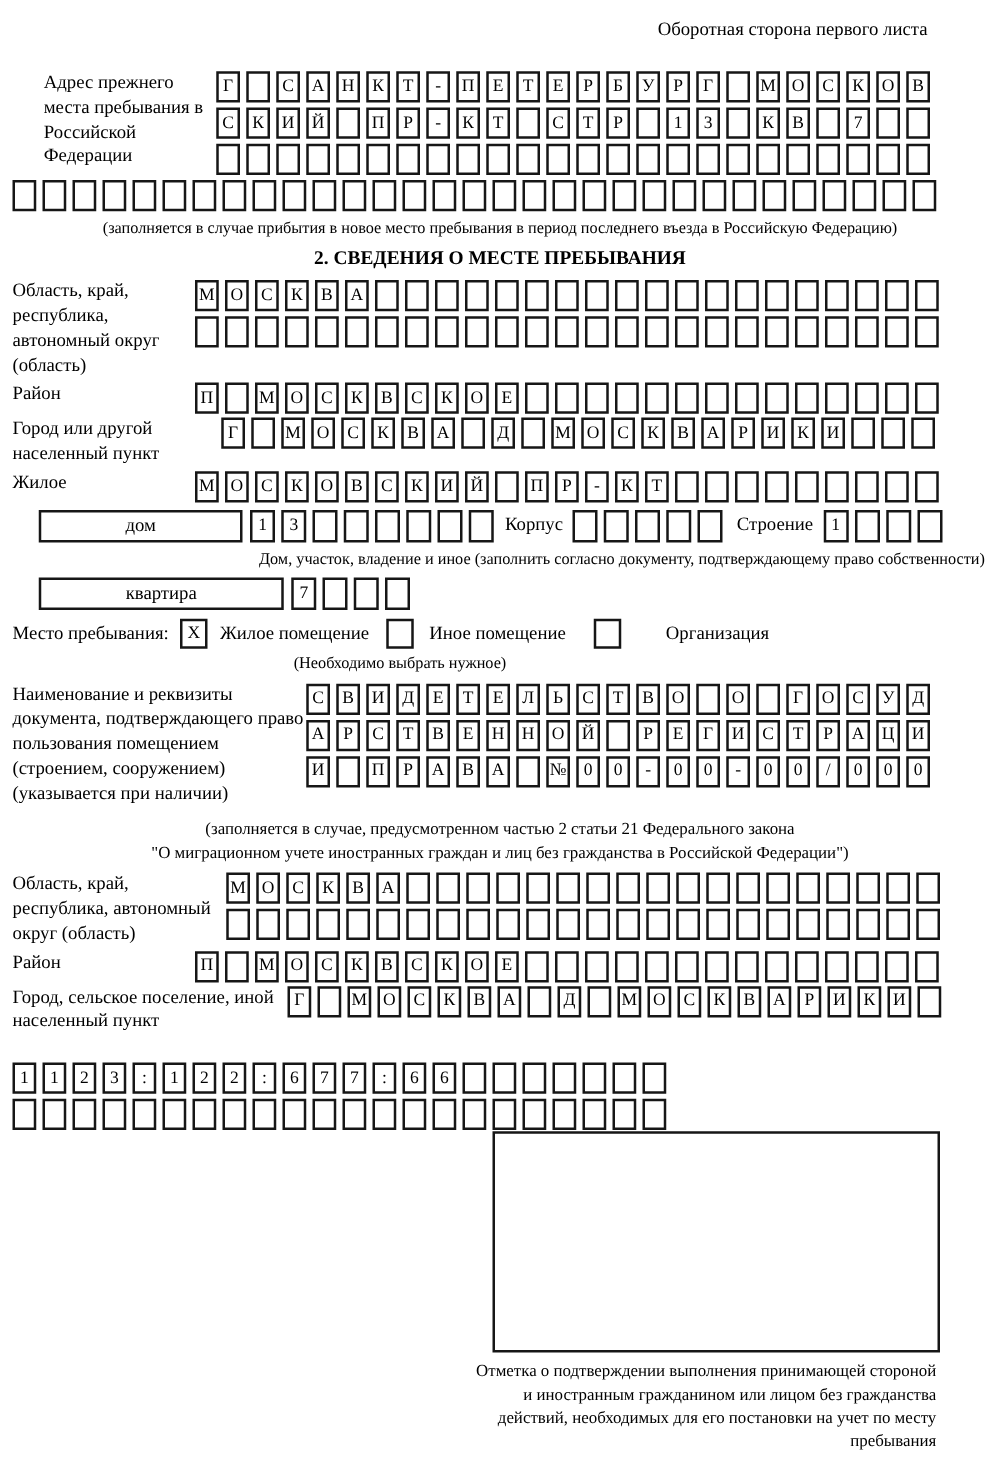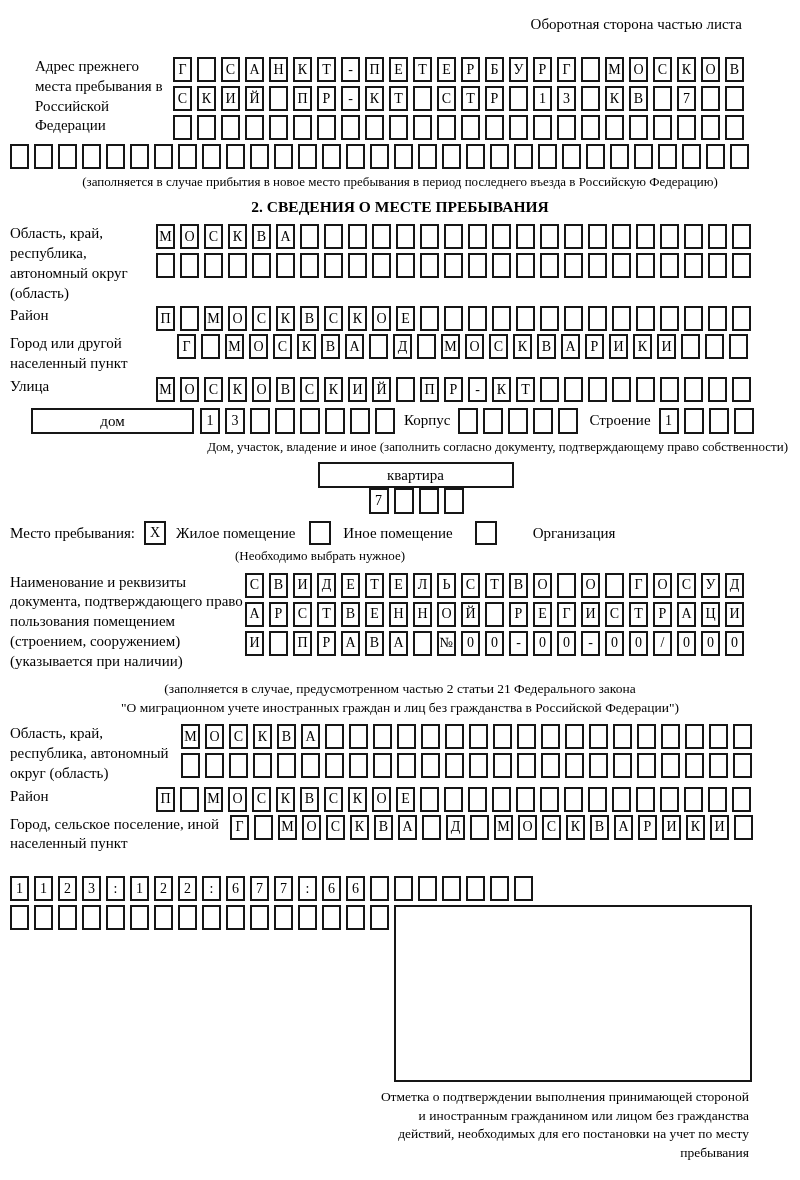--- a/index.html
+++ b/index.html
@@ -25,21 +25,21 @@
   .stamp-box{position:absolute;left:394px;top:905px;width:358px;height:177px;
         border:2px solid #161616;box-sizing:border-box;background:#fff;}
   .stamp-caption{position:absolute;left:371px;top:1088px;width:378px;text-align:right;
         font-size:13.5px;line-height:1.38;}
 </style>
 </head>
 <body>
 
 <div class="page">
 
-  <div class="corner">Оборотная сторона частью листа</div>
+  <div class="corner">Оборотная сторона первого листа</div>
 
   <div class="frow" style="margin:24px 0 0 35px;">
     <div class="flabel" style="width:138px;">Адрес прежнего места пребывания в Российской Федерации</div>
     <div class="vstack">
       <div class="cells">
           <span class="cell">Г</span>
           <span class="cell"></span>
           <span class="cell">С</span>
           <span class="cell">А</span>
           <span class="cell">Н</span>
@@ -269,21 +269,21 @@
         <span class="cell">И</span>
         <span class="cell">К</span>
         <span class="cell">И</span>
         <span class="cell"></span>
         <span class="cell"></span>
         <span class="cell"></span>
       </div>
   </div>
 
   <div class="frow" style="margin:3px 0 0 10px;">
-    <div class="flabel" style="width:146px;">Улица</div>
+    <div class="flabel" style="width:146px;">Жилое</div>
     <div class="cells">
         <span class="cell">М</span>
         <span class="cell">О</span>
         <span class="cell">С</span>
         <span class="cell">К</span>
         <span class="cell">О</span>
         <span class="cell">В</span>
         <span class="cell">С</span>
         <span class="cell">К</span>
         <span class="cell">И</span>
@@ -329,21 +329,21 @@
     <div class="inline-label" style="margin:0 8px 0 6px;">Строение</div>
     <div class="cells lgcells">
         <span class="cell">1</span>
         <span class="cell"></span>
         <span class="cell"></span>
         <span class="cell"></span>
       </div>
   </div>
   <div class="caption" style="margin:5px 12px 0 10px;text-align:right;">Дом, участок, владение и иное (заполнить согласно документу, подтверждающему право собственности)</div>
 
-  <div class="frow" style="margin:7px 0 0 31px;align-items:center;flex-direction:column;">
+  <div class="frow" style="margin:7px 0 0 31px;align-items:center;">
     <div class="widebox" style="width:196px;">квартира</div>
     <div class="cells lgcells" style="margin-left:6px;">
         <span class="cell">7</span>
         <span class="cell"></span>
         <span class="cell"></span>
         <span class="cell"></span>
       </div>
   </div>
 
   <div class="frow" style="margin:7px 0 0 10px;align-items:center;">

